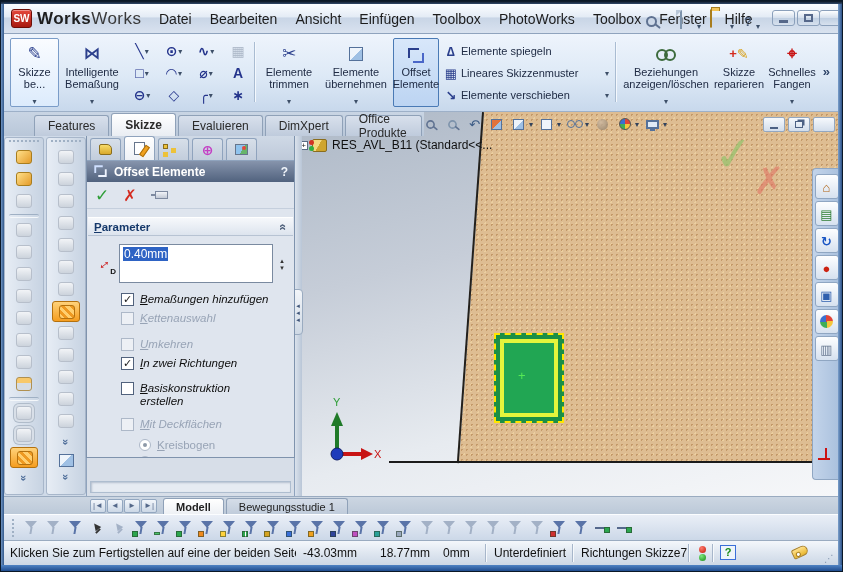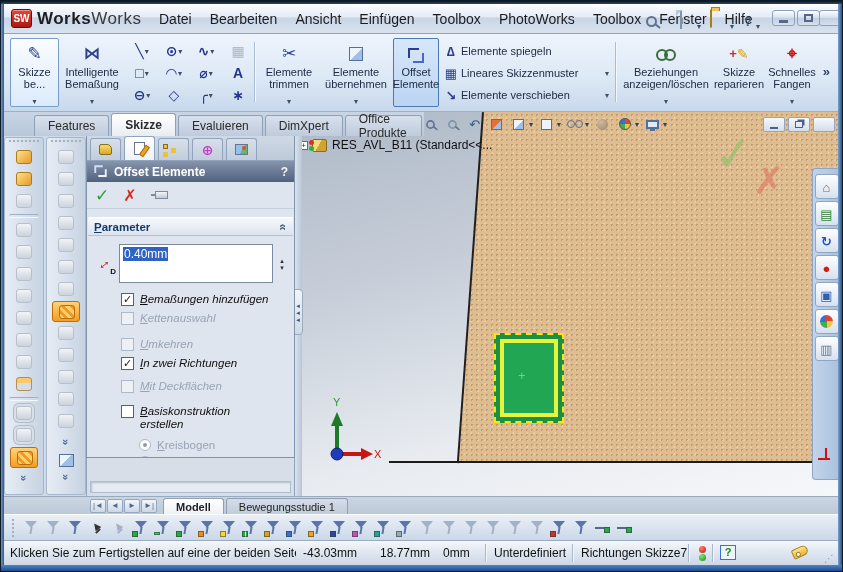--- a/index.html
+++ b/index.html
@@ -592,27 +592,27 @@
         <span class="cb-label">Kettenauswahl</span>
       </div>
       <div class="cbrow dis" style="margin-top:13px">
         <span class="cbx"></span>
         <span class="cb-label">Umkehren</span>
       </div>
       <div class="cbrow" style="margin-top:6px">
         <span class="cbx">✓</span>
         <span class="cb-label">In zwei Richtungen</span>
       </div>
+      <div class="cbrow" style="margin-top:12px">
+        <span class="cbx"></span>
+        <span class="cb-label" style="width:130px">Basiskonstruktion erstellen</span>
+      </div>
       <div class="cbrow dis" style="margin-top:10px">
         <span class="cbx"></span>
         <span class="cb-label">Mit Deckflächen</span>
-      </div>
-      <div class="cbrow" style="margin-top:12px">
-        <span class="cbx"></span>
-        <span class="cb-label" style="width:130px">Basiskonstruktion erstellen</span>
       </div>
       <div class="radrow">
         <span class="rad sel"></span>
         <span class="cb-label">Kreisbogen</span>
       </div>
       <div class="radrow" style="margin-top:5px">
         <span class="rad"></span>
         <span class="cb-label">Linien</span>
       </div>
     </div>

